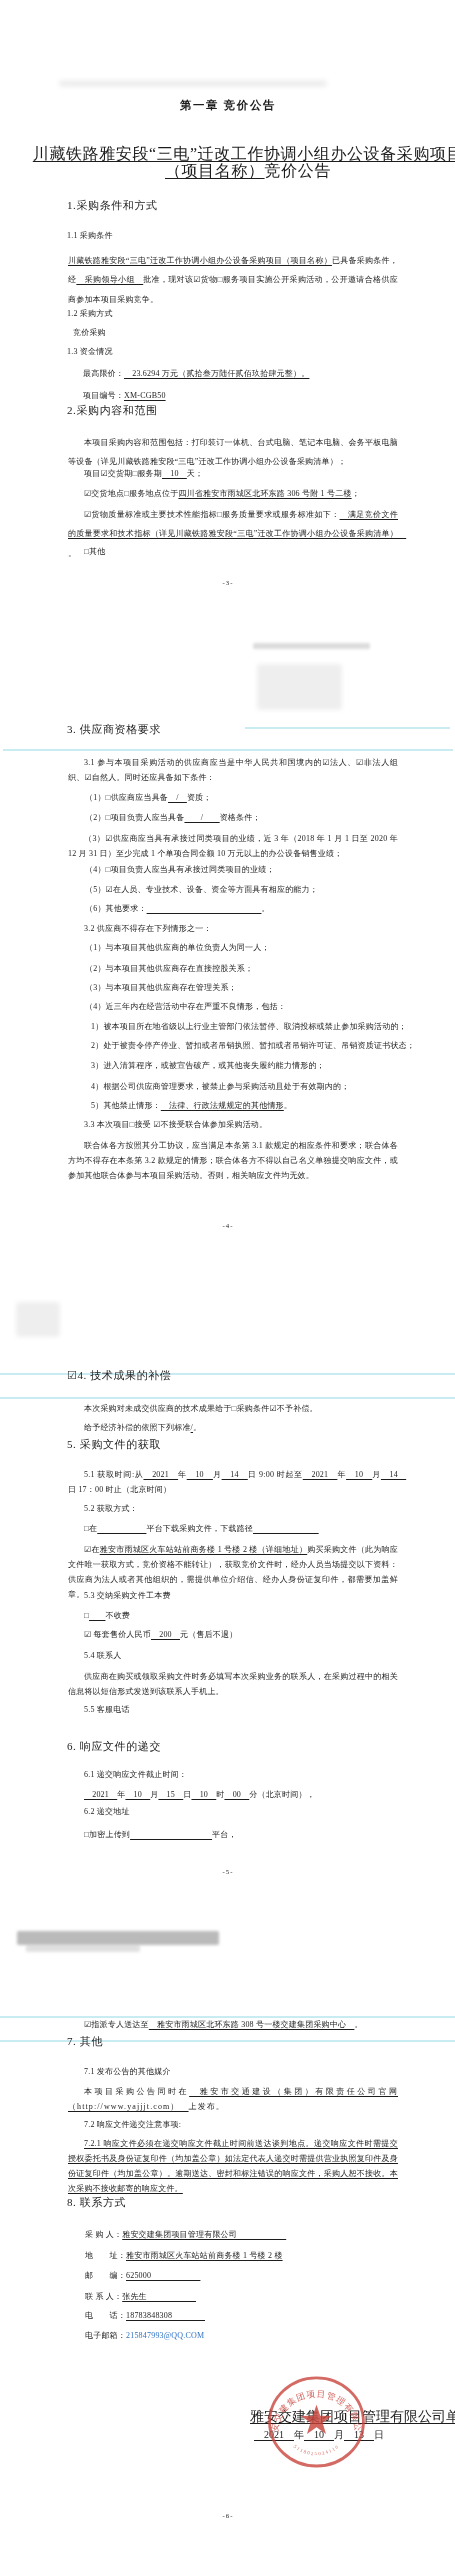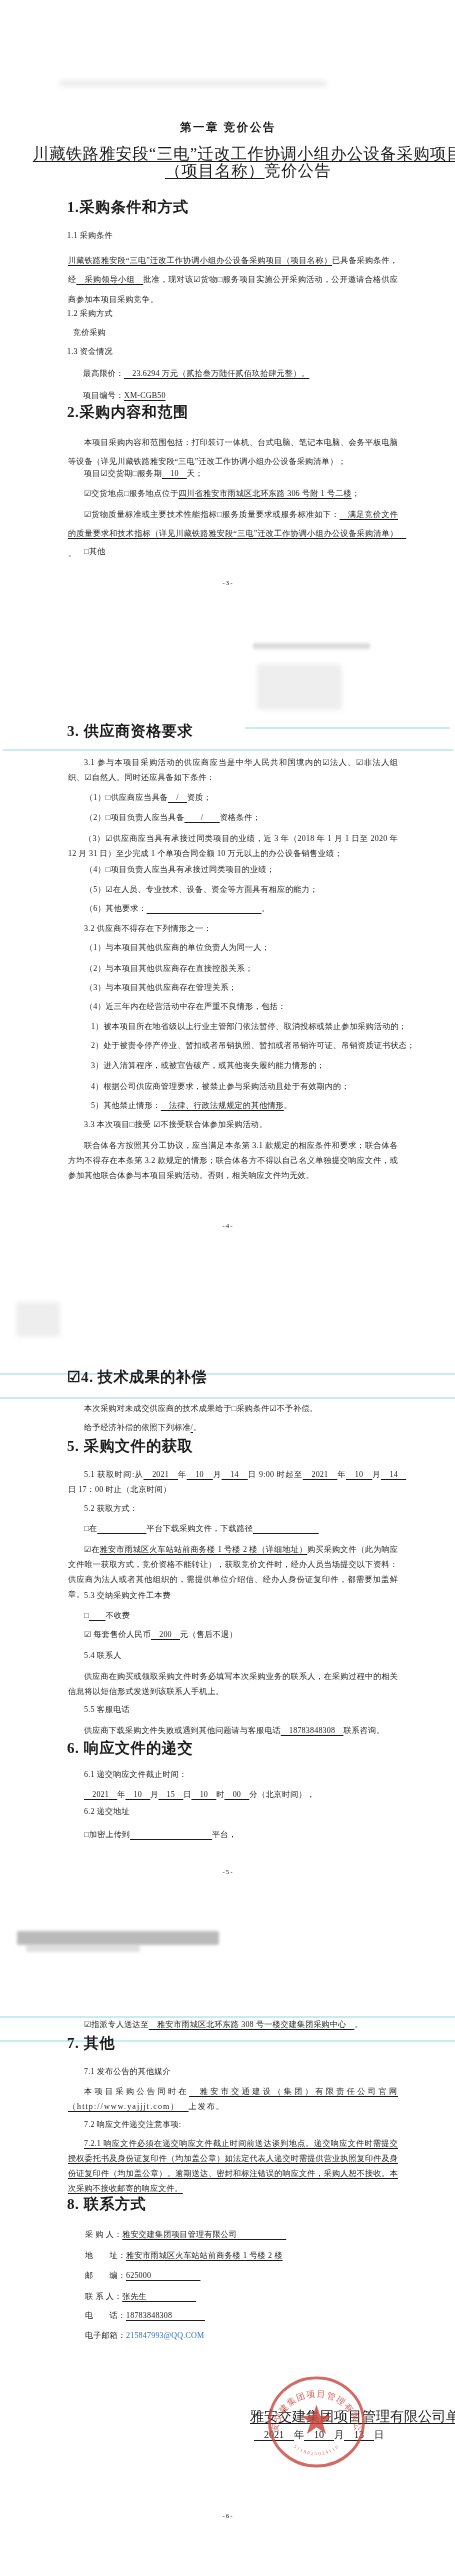--- a/index.html
+++ b/index.html
@@ -4,22 +4,22 @@
 <style>
   html,body{margin:0;padding:0;background:#ffffff;}
   .doc{position:relative;width:456px;height:2576px;background:#ffffff;overflow:hidden;
        font-family:"Liberation Serif","DejaVu Serif",serif;color:#1d1d1d;}
   .ln{position:absolute;font-size:8px;letter-spacing:0.2px;white-space:nowrap;z-index:3;}
   .para{position:absolute;font-size:8px;letter-spacing:0.2px;line-height:19.4px;width:330px;
         text-align:justify;z-index:3;}
   .para26{line-height:15px;}
   .ind{text-indent:16px;}
   .u{text-decoration:underline;text-underline-offset:2.3px;}
-  .h1{font-size:11.4px;font-weight:bold;letter-spacing:1.7px;margin-top:22px;}
-  .h2{font-size:15px;font-weight:bold;letter-spacing:0.6px;}
+  .h1{font-size:11.4px;font-weight:bold;letter-spacing:1.7px;}
+  .h2{font-size:11px;font-weight:normal;letter-spacing:0.6px;}
   .title{font-size:16px;font-weight:normal;letter-spacing:0.6px;margin-left:20px;}
   .center{left:0;width:456px;text-align:center;}
   .pn{font-size:6.8px;letter-spacing:1.1px;}
   .link{color:#2f72c4;text-underline-offset:1.7px;cursor:pointer;}
   .streak{position:absolute;height:1.7px;background:#bfe7f0;opacity:.85;z-index:1;}
   .ghost{position:absolute;filter:blur(1.7px);background:#9a9a9a;opacity:.35;z-index:1;border-radius:1.7px;}
   .ghost-light{position:absolute;filter:blur(2.3px);background:#c9c9c9;opacity:.3;z-index:1;border-radius:3.4px;}
   .seal{position:absolute;left:265px;top:2375px;z-index:6;opacity:.88;pointer-events:none;}
   .seal-caption{position:absolute;top:2408px;left:250px;font-size:14px;z-index:4;white-space:nowrap;}
   .seal-date{position:absolute;top:2428px;left:254px;font-size:10px;z-index:4;white-space:nowrap;}
@@ -112,21 +112,20 @@
   <div class="para para26 ind" style="top:1542px;left:68px"><span>☑在</span><span class="u">雅安市雨城区火车站站前商务楼 1 号楼 2 楼（详细地址）</span><span>购买采购文件（此为响应文件唯一获取方式，竞价资格不能转让），获取竞价文件时，经办人员当场提交以下资料：供应商为法人或者其他组织的，需提供单位介绍信、经办人身份证复印件，都需要加盖鲜章。</span></div>
 
   <div class="ln" style="top:1590px;left:84px">5.3 交纳采购文件工本费</div>
   <div class="ln" style="top:1610px;left:84px"><span>□</span><span class="u">　　</span><span>不收费</span></div>
   <div class="ln" style="top:1629px;left:84px"><span>☑ 每套售价人民币</span><span class="u">　200　</span><span>元（售后不退）</span></div>
 
   <div class="ln" style="top:1650px;left:84px">5.4 联系人</div>
   <div class="para para26 ind" style="top:1669px;left:68px">供应商在购买或领取采购文件时务必填写本次采购业务的联系人，在采购过程中的相关信息将以短信形式发送到该联系人手机上。</div>
 
   <div class="ln" style="top:1704px;left:84px">5.5 客服电话</div>
-  <div class="para para26 ind" style="top:1723px;left:68px"><span>供应商下载采购文件失败或遇到其他问题请与客服电话</span><span class="u">　18783848308　</span><span>联系咨询。</span></div>
 
   <div class="ln h2" style="top:1739px;left:67px">6.  响应文件的递交</div>
   <div class="ln" style="top:1769px;left:84px">6.1 递交响应文件截止时间：</div>
   <div class="ln" style="top:1789px;left:84px"><span class="u">　2021　</span><span>年</span><span class="u">　10　</span><span>月</span><span class="u">　15　</span><span>日</span><span class="u">　10　</span><span>时</span><span class="u">　00　</span><span>分（北京时间），</span></div>
   <div class="ln" style="top:1806px;left:84px">6.2 递交地址</div>
   <div class="ln" style="top:1829px;left:84px"><span>□加密上传到</span><span class="u">　　　　　　　　　　</span><span>平台，</span></div>
 
   <div class="ln pn center" style="top:1868px">-5-</div>
 
   <div class="ln" style="top:2019px;left:84px"><span>☑指派专人送达至</span><span class="u">　雅安市雨城区北环东路 308 号一楼交建集团采购中心　</span><span>。</span></div>

